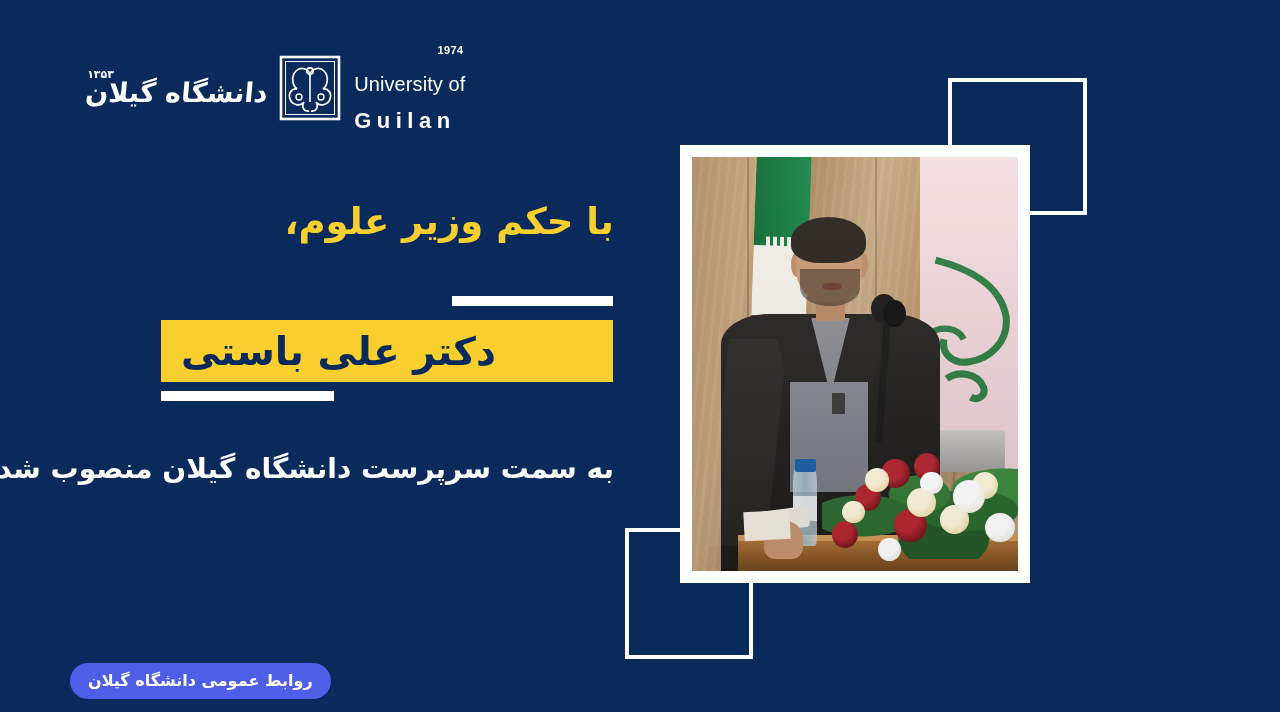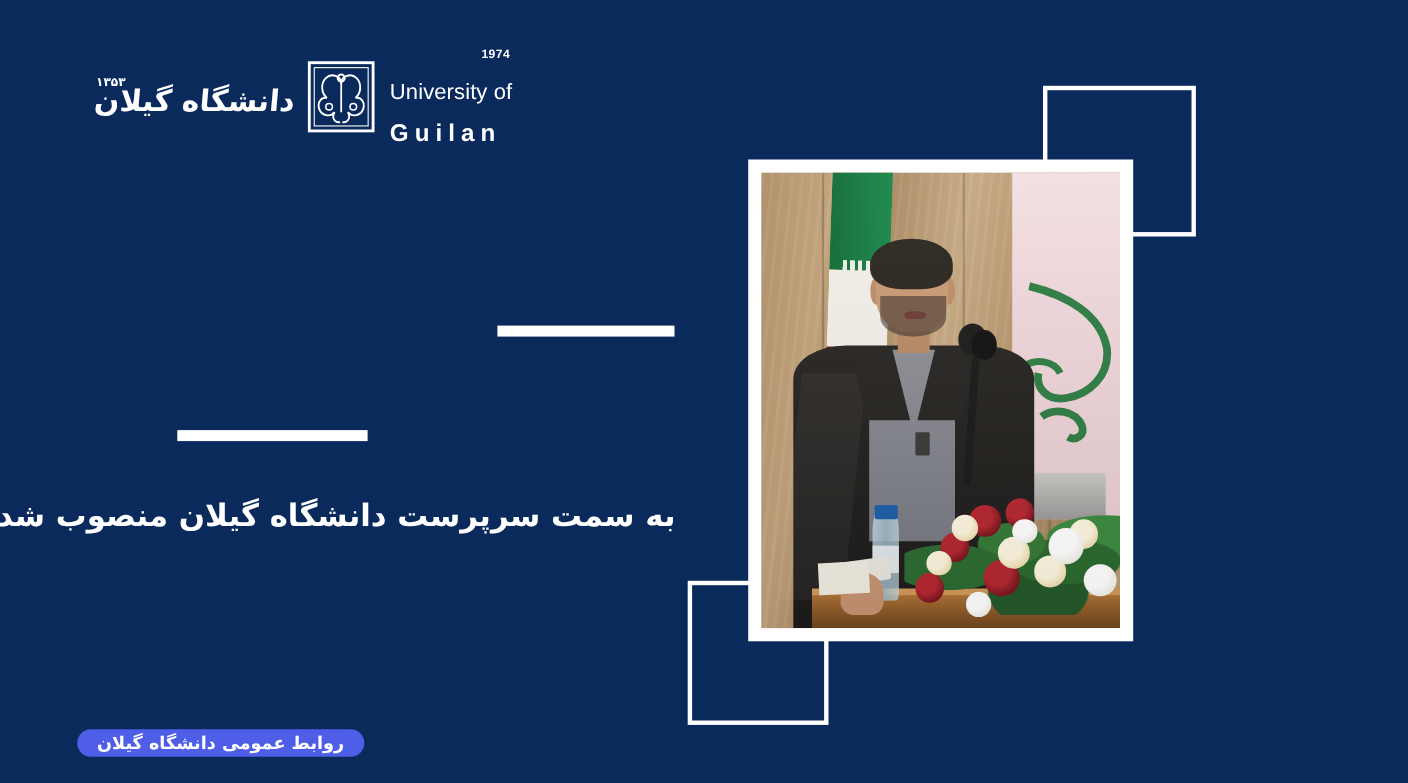--- a/index.html
+++ b/index.html
@@ -326,21 +326,21 @@
   
   #photo-grade{
     left:0; top:0; width:100%; height:100%;
     background:linear-gradient(180deg,rgba(255,246,230,.05) 0%,rgba(0,0,0,.06) 100%);
     pointer-events:none;
   }
 
   
   #footer-badge{
     position:absolute; left:70px; top:663px;
-    height:25px;
+    height:36px;
     background:#4e5ee6;
     border-radius:18px;
     display:flex; align-items:center; justify-content:center;
     padding:0 18px;
     direction:rtl;
   }
   #footer-badge-text{
     color:#ffffff; font-size:16px; font-weight:700;
     white-space:nowrap; line-height:1;
   }
@@ -377,23 +377,27 @@
     <div id="logo-english">
       <span id="logo-year-en">1974</span>
       <span id="logo-univ-of">University of</span>
       <span id="logo-guilan">Guilan</span>
     </div>
   </div>
 
   <div id="decor-square-top"></div>
   <div id="decor-square-bottom"></div>
 
+  <div id="headline-top">با حکم وزیر علوم،</div>
 
   <div id="rule-top"></div>
 
+  <div id="name-banner">
+    <span id="name-text">دکتر علی باستی</span>
+  </div>
 
   <div id="rule-bottom"></div>
 
   <div id="headline-bottom">به سمت سرپرست دانشگاه گیلان منصوب شد</div>
 
   <div id="photo-frame">
     <div id="photo">
 
       <div class="ph" id="wall"></div>
       <div class="ph" id="wall-grain"></div>

